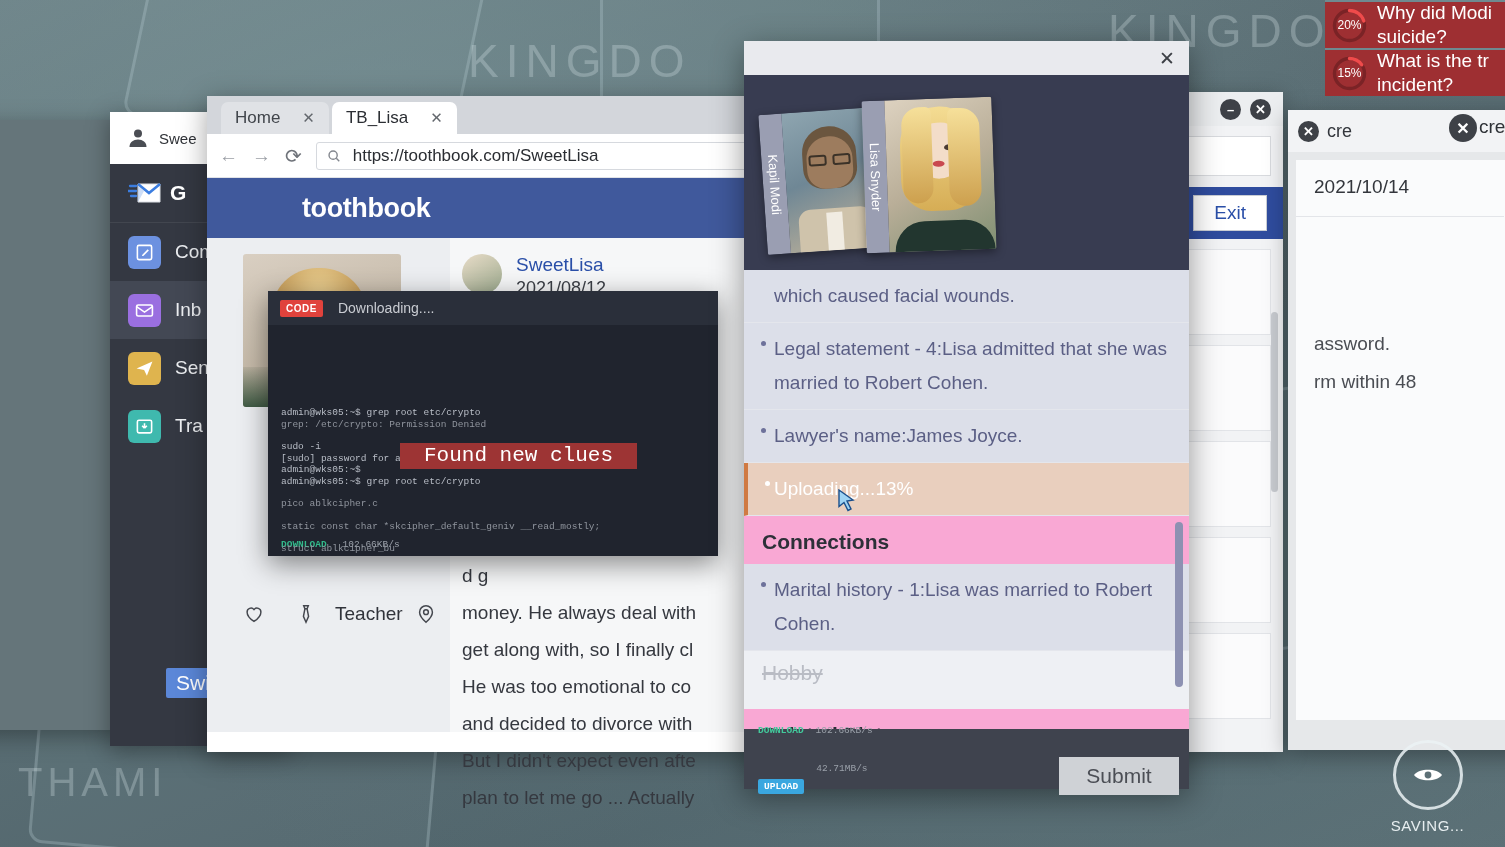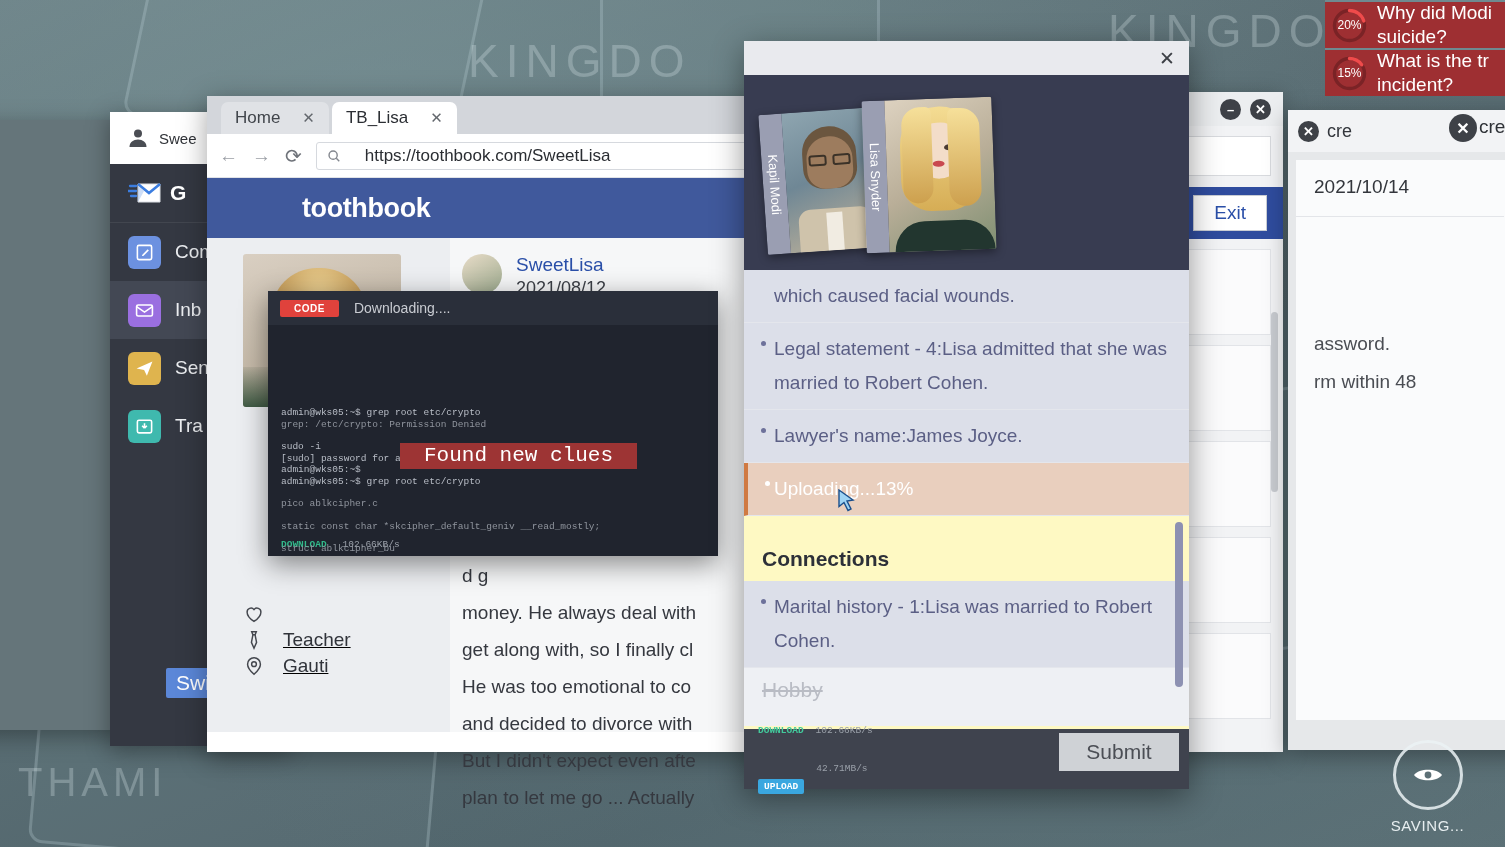--- a/index.html
+++ b/index.html
@@ -67,47 +67,47 @@
   .tab { display: flex; align-items: center; gap: 22px; height: 32px; padding: 0 14px;
     font-size: 17px; color: #41454b; cursor: pointer; background: #e0e2e6;
     border-radius: 7px 7px 0 0; margin-right: 3px; }
   .tab.active { background: #fff; color: #2b2e33; }
   .tab .tclose { font-size: 15px; color: #63676d; }
   .toolbar { height: 44px; background: #fff; display: flex; align-items: center; gap: 14px; padding: 0 12px;
     border-bottom: 1px solid #e1e3e7; }
   .nav-ico { color: #9a9ea5; font-size: 19px; cursor: pointer; }
   .nav-ico.reload { color: #6f737a; font-size: 20px; }
   .urlbar { flex: 1; height: 28px; background: #fff; border: 1px solid #d6d9de; border-radius: 3px;
-    display: flex; align-items: center; gap: 24px; padding: 0 10px; }
+    display: flex; align-items: center; gap: 12px; padding: 0 10px; }
   .urlbar .q { color: #83878e; font-size: 14px; }
   .urltext { font-size: 17px; color: #2a2d32; white-space: nowrap; }
   .tb-header { height: 60px; background: #40599c; display: flex; align-items: center; padding-left: 95px; }
   .tb-logo { color: #fff; font-size: 27px; font-weight: bold; letter-spacing: -.4px; }
   .tb-body { display: flex; height: 494px; background: #eceef1; }
   .tb-left { width: 243px; padding: 16px 0 0 36px; }
   .cover { width: 158px; height: 153px; border-radius: 3px; overflow: hidden; position: relative;
     background: linear-gradient(160deg,#d9cfc2,#b6a995); }
-  .tb-meta { margin-top: 196px; display: flex; flex-direction: column; gap: 4px; text-decoration: underline; }
+  .tb-meta { margin-top: 196px; display: flex; flex-direction: row; gap: 12px; }
   .tb-meta-row { display: flex; align-items: center; gap: 18px; font-size: 19px; color: #30333a; }
   .tb-right { flex: 1; background: #f6f7f8; padding: 16px 0 0 12px; }
   .post-head { display: flex; align-items: flex-start; gap: 14px; }
   .post-avatar { width: 40px; height: 40px; border-radius: 50%; overflow: hidden;
     background: linear-gradient(150deg,#e8dcc8,#9aa88c); flex: none; }
   .post-name { color: #2a4fa8; font-size: 19px; }
   .post-date { color: #3b3f46; font-size: 18px; margin-top: 2px; }
   .post-body { margin-top: 12px; font-size: 19px; line-height: 37px; color: #35383f; }
   .redtxt { background: #d33a3a; color: #fff; padding: 0 2px; }
 
   
   #terminal { left: 268px; top: 291px; width: 450px; height: 265px;
     background: #20242e; box-shadow: 0 8px 26px rgba(0,0,0,.45); }
   .term-head { height: 34px; display: flex; align-items: center; gap: 15px; padding-left: 12px;
     background: #2a2f3a; }
   .code-badge { background: #e0423c; color: #fff; font-size: 10px; font-weight: bold;
-    padding: 3px 14px; border-radius: 2px; letter-spacing: .5px; }
+    padding: 3px 6px; border-radius: 2px; letter-spacing: .5px; }
   .term-title { color: #c9ccd2; font-size: 14px; }
   .term-body { position: relative; height: 208px; padding: 82px 0 0 13px;
     font-family: "Liberation Mono", monospace; font-size: 9.5px; line-height: 11.5px; color: #b9bec7; }
   .term-line.dim { color: #8f949d; }
   .term-gap { height: 11px; }
   .found-clue { position: absolute; left: 132px; top: 118px; background: #9d3434; color: #fff;
     font-size: 21px; padding: 7px 24px; }
   .term-foot { height: 23px; display: flex; align-items: center; gap: 16px; padding-left: 13px;
     font-family: "Liberation Mono", monospace; font-size: 9.5px; }
   .dl-tag { color: #32b88a; font-weight: bold; }
@@ -164,34 +164,34 @@
   #card-kapil { left: 19px; top: 36px; transform: rotate(-4deg); width: 116px; height: 140px; }
   #card-lisa { left: 120px; top: 24px; transform: rotate(-2deg); width: 130px; height: 152px; }
   .ev-list { height: 480px; overflow: hidden; position: relative; background: #f1f2f5; }
   .ev-row { position: relative; padding: 9px 18px 9px 30px; font-size: 19px; line-height: 34px;
     color: #5b5f85; border-bottom: 1px solid #e4e6ec; }
   .ev-row.alt { background: #dcdfe9; }
   .ev-row.hl { background: #e9cfbe; color: #fff; border-left: 4px solid #d07a42; padding-left: 26px; }
   .ev-row .bullet { position: absolute; left: 17px; top: 18px; width: 5px; height: 5px;
     border-radius: 50%; background: #6d719a; }
   .ev-row.hl .bullet { background: #fff; }
-  .ev-sec { padding: 31px 18px 10px 18px; font-size: 21px; font-weight: bold; color: #2d3038;
-    background: #fef9c3; }
+  .ev-sec { padding: 14px 18px 10px 18px; font-size: 21px; font-weight: bold; color: #2d3038;
+    background: #f9a8d4; }
   .ev-strike { padding: 10px 18px 24px 18px; background: #eef0f4; font-size: 21px;
     color: #b9bcc4; text-decoration: line-through; }
   .ev-scroll-track { position: absolute; right: 6px; top: 0; width: 8px; height: 100%; }
   .ev-scroll-thumb { position: absolute; right: 6px; top: 252px; width: 8px; height: 165px;
     background: #8d91b2; border-radius: 4px; }
   .ev-foot { position: absolute; left: 0; bottom: 0; width: 100%; height: 60px; background: #3f434e;
     display: flex; align-items: center; padding-left: 14px; }
   .foot-stats { display: flex; flex-direction: column; gap: 7px; }
   .foot-line { display: flex; align-items: center; gap: 12px; font-family: "Liberation Mono", monospace; font-size: 9.5px; }
   .tag-dl { color: #42c99b; font-weight: bold; }
   .tag-ul { background: #3aa7e0; color: #fff; font-weight: bold; padding: 2px 6px; border-radius: 2px; margin-top: 36px; }
-  .submit-btn { position: absolute; right: 10px; top: 4px; width: 120px; height: 38px;
+  .submit-btn { position: absolute; right: 10px; top: 28px; width: 120px; height: 38px;
     background: #cfd2d6; color: #4b4e55; font-size: 21px; display: flex; align-items: center;
     justify-content: center; cursor: pointer; }
 
   .cursor { position: absolute; left: 838px; top: 489px; width: 17px; height: 24px; z-index: 60; }
 
   
   #saving { position: absolute; left: 1390px; top: 740px; width: 75px;
     display: flex; flex-direction: column; align-items: center; gap: 7px; }
   .saving-ring { width: 70px; height: 70px; border-radius: 50%;
     border: 3px solid rgba(235,242,244,.85); display: flex; align-items: center; justify-content: center; }

